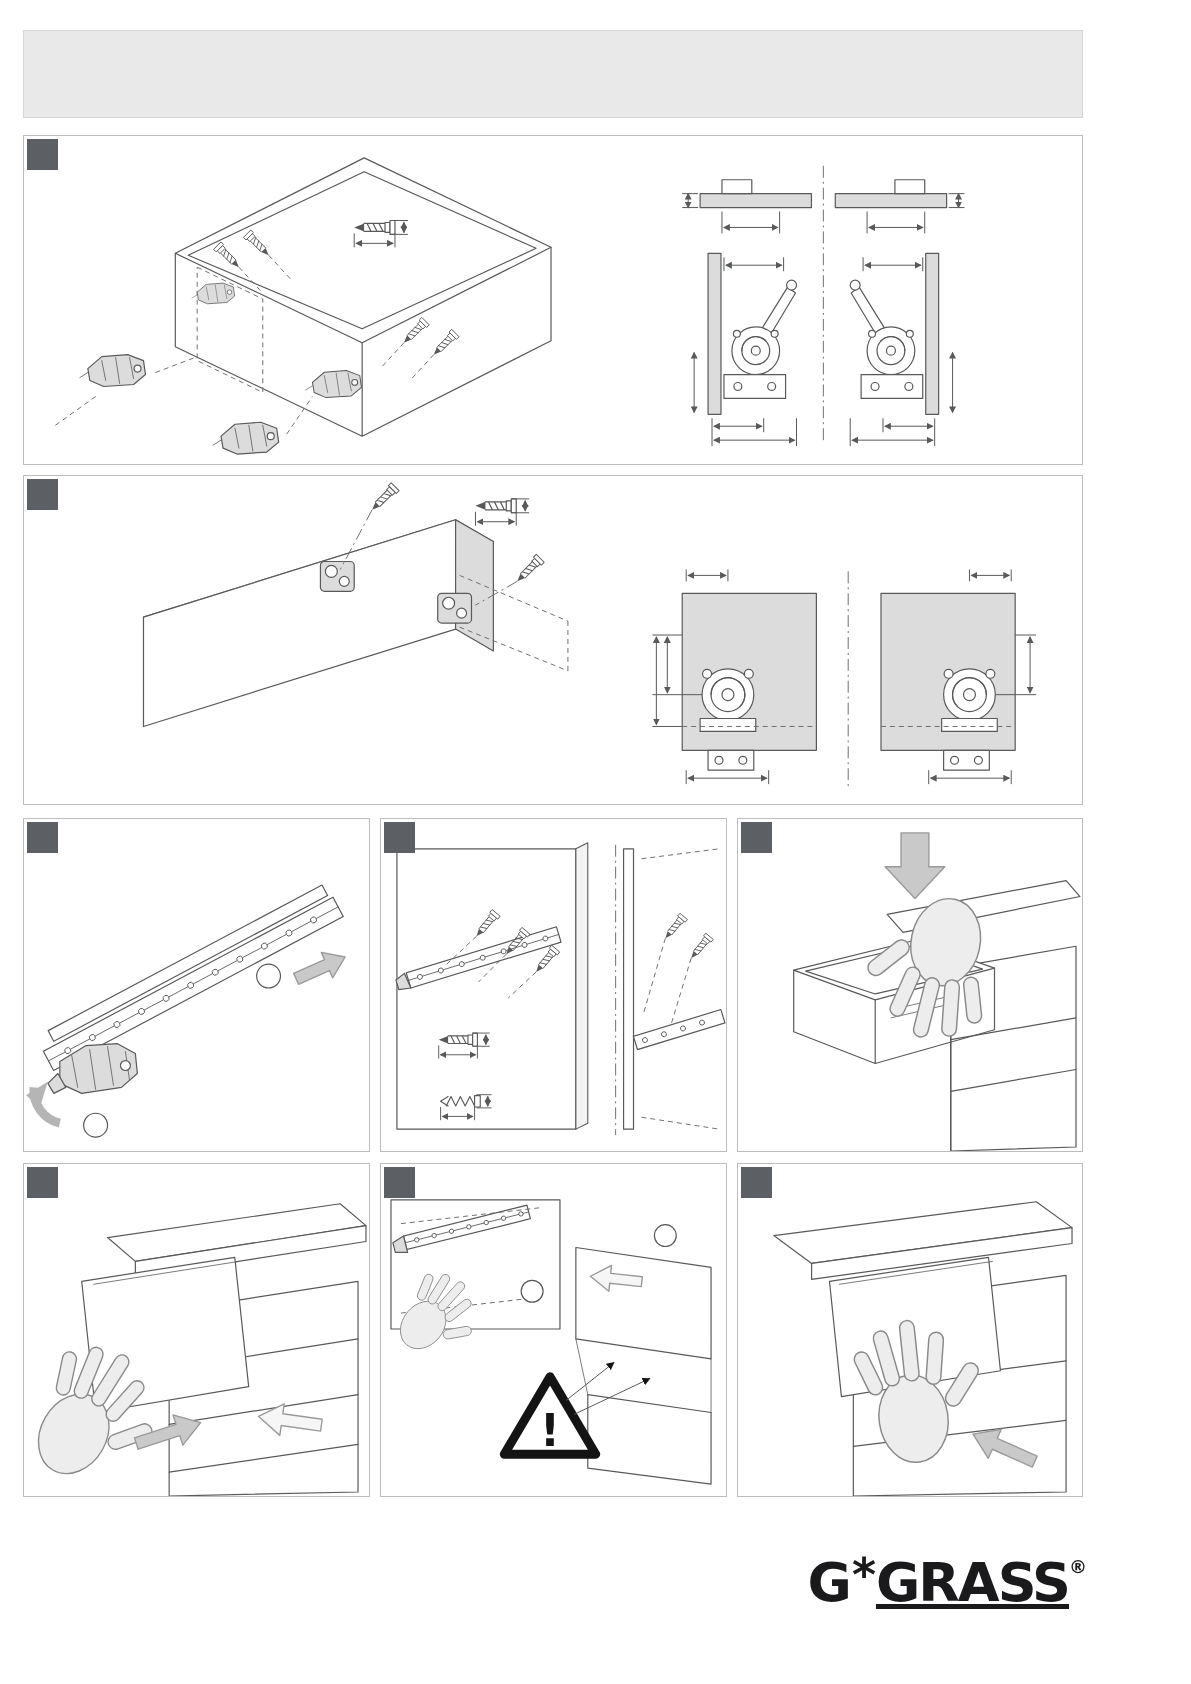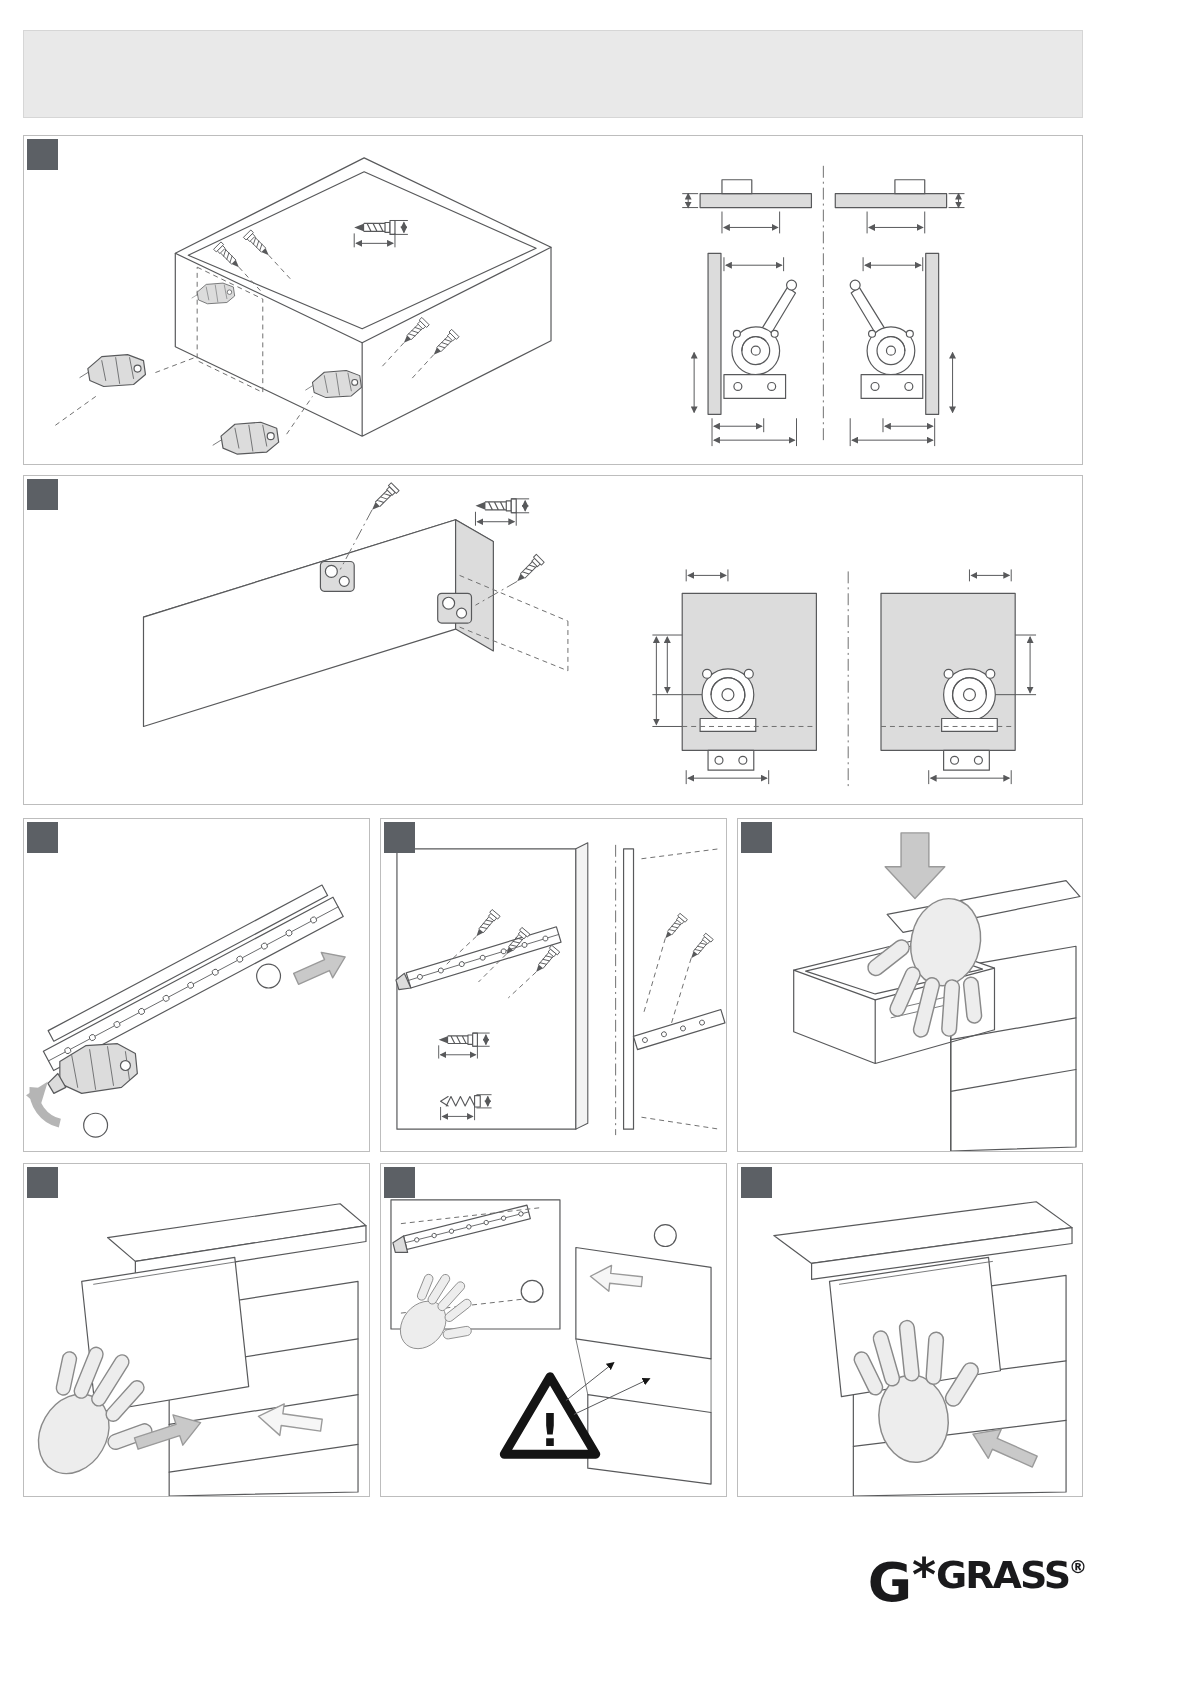--- a/index.html
+++ b/index.html
@@ -32,21 +32,21 @@
   .arrg{fill:#c9c9c9;stroke:#9a9a9a;stroke-width:1.4;stroke-linejoin:round;}
   .arrw{fill:#f6f6f6;stroke:#9a9a9a;stroke-width:1.4;stroke-linejoin:round;}
   .hand{fill:#ededed;stroke:#8a8a8a;stroke-width:1.4;}
   .holes circle{fill:#ffffff;stroke:#58595b;stroke-width:0.9;}
   .defs-svg{position:absolute;width:0;height:0;overflow:hidden;}
   
   .logo{position:absolute;top:1556px;right:104px;color:#1a1a1c;font-weight:bold;
         display:flex;align-items:flex-start;letter-spacing:-2px;}
   .logo-g{font-size:54px;line-height:1;}
   .logo-star{font-size:46px;line-height:1;position:relative;top:-4px;margin:0 2px;}
-  .logo-word{font-size:38px;line-height:1;}
+  .logo-word{font-size:54px;line-height:1;text-decoration:underline;}
   .logo-reg{font-size:18px;line-height:1;margin-top:2px;letter-spacing:0;}
   .warn-text{font-family:"DejaVu Sans","Liberation Sans",sans-serif;font-weight:bold;
         font-size:44px;fill:#141414;text-anchor:middle;}
 </style>
 </head>
 <body>
 
 <div class="page">
 
   <svg class="defs-svg" aria-hidden="true">

